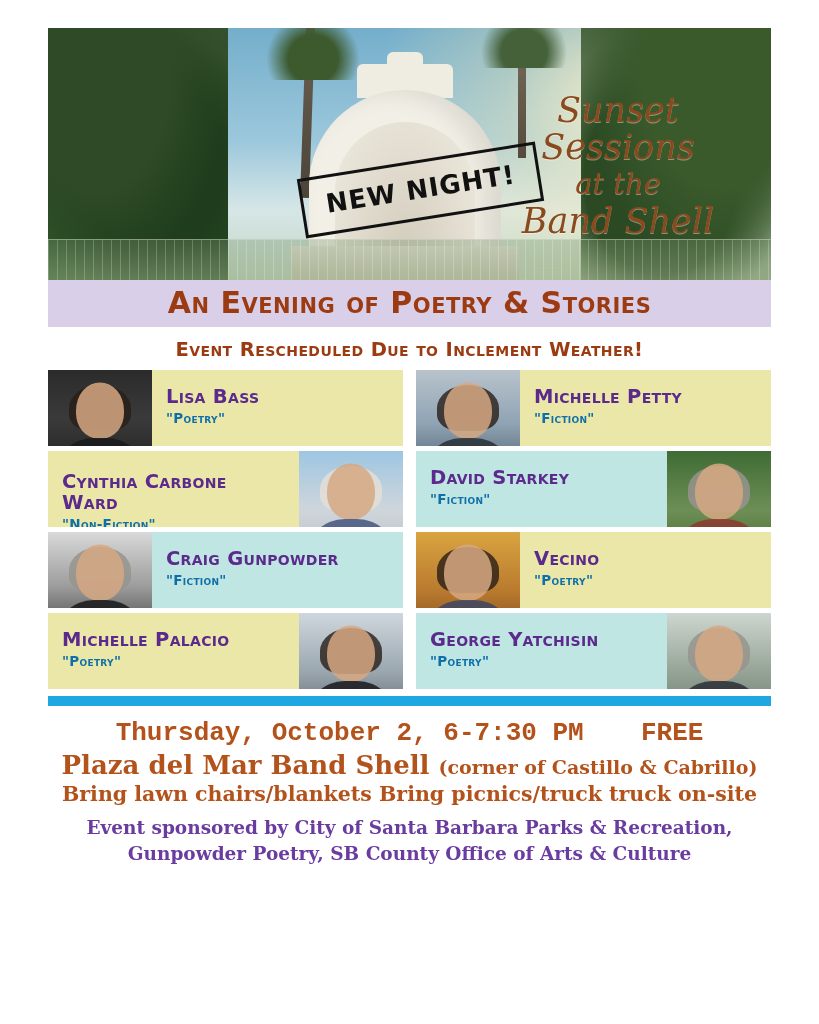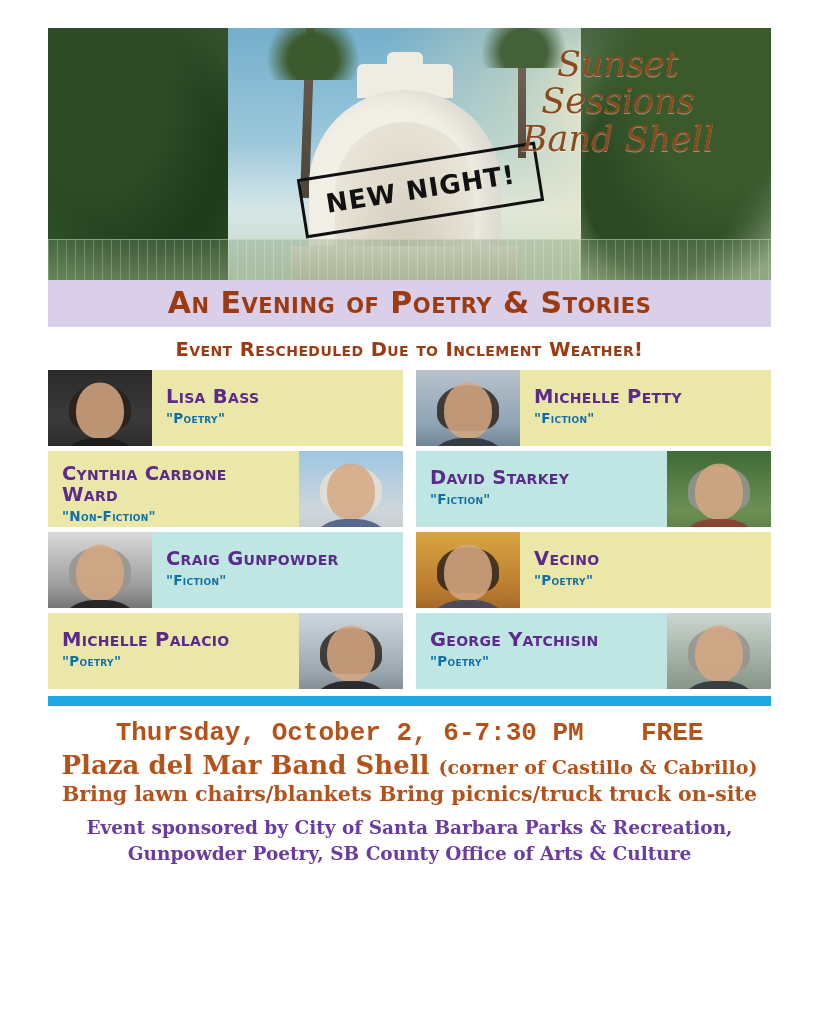--- a/index.html
+++ b/index.html
@@ -159,21 +159,21 @@
     position: absolute;
     right: 18px;
     top: 18px;
     width: 270px;
     text-align: center;
     font-family: "DejaVu Serif", serif;
     font-style: italic;
     color: #8a4a1e;
     text-shadow: 0 1px 0 rgba(255,255,255,0.4);
   }
-  .script-line1 { font-size: 35px; line-height: 1.05; }
+  .script-line1 { font-size: 35px; line-height: 1.05; margin-top: 46px; }
   .script-line2 { font-size: 29px; line-height: 1.25; }
   .script-line3 { font-size: 35px; line-height: 1.1; }
 
   
   .headline-band {
     width: 723px;
     background: #d9cfe8;
     text-align: center;
     padding: 5px 0 7px 0;
     box-sizing: border-box;
@@ -231,21 +231,21 @@
     position: relative;
     overflow: hidden;
   }
   .photo.order-last { order: 2; }
 
   .names {
     flex: 1;
     padding: 16px 10px 0 14px;
     box-sizing: border-box;
   }
-  .names.pad-tight { padding-top: 12px; }
+  .names.pad-tight { padding-top: 20px; }
   .pname {
     font-family: "DejaVu Sans", sans-serif;
     font-weight: bold;
     font-size: 19.5px;
     letter-spacing: 0.3px;
     color: #5b2a8c;
     font-variant: small-caps;
     line-height: 1.08;
   }
   .pgenre {
@@ -374,20 +374,21 @@
     </div>
 
     <div class="hero-fence"></div>
 
     <div class="new-night">
       <span>NEW NIGHT!</span>
     </div>
 
     <div class="script-title">
       <div class="script-line1">Sunset Sessions</div>
+      <div class="script-line2">at the</div>
       <div class="script-line3">Band Shell</div>
     </div>
   </div>
 
   <div class="headline-band">
     <h1>An Evening of Poetry &amp; Stories</h1>
   </div>
   <div class="subline">
     <h2>Event Rescheduled Due to Inclement Weather!</h2>
   </div>

